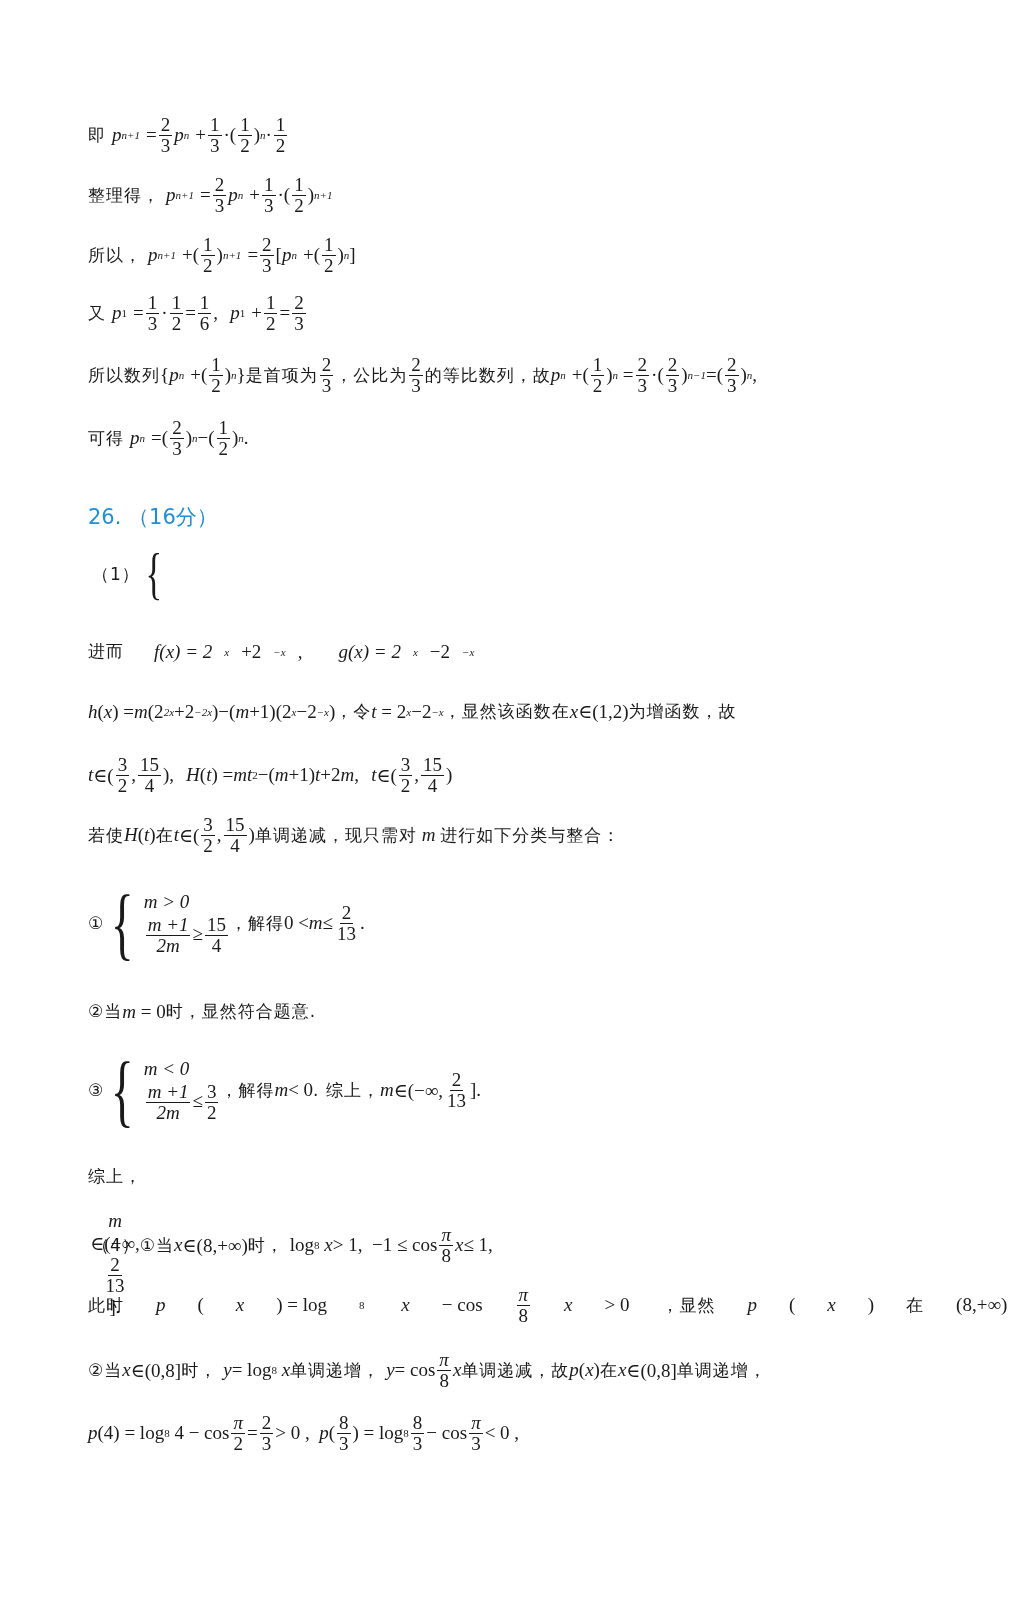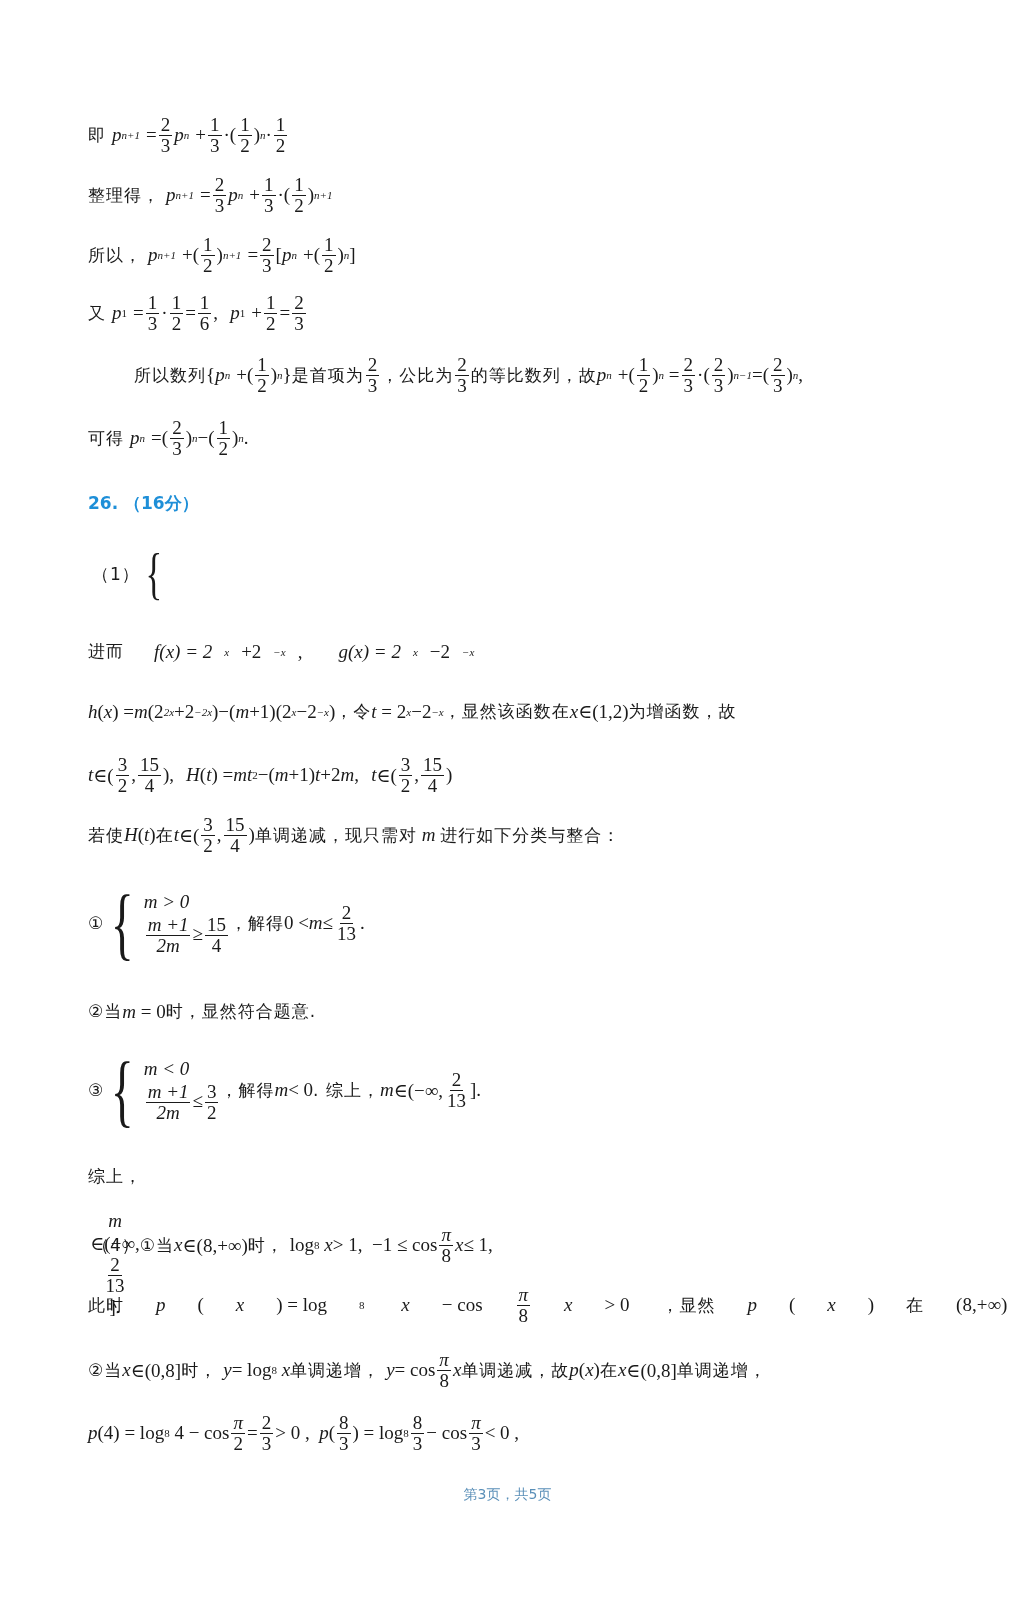--- a/index.html
+++ b/index.html
@@ -9,22 +9,22 @@
   .line { position: absolute; left: 88px; font-size: 19px; white-space: nowrap; display: flex; align-items: center; }
   .cjk { font-family: "DejaVu Sans", "Liberation Sans", sans-serif; font-size: 17px; letter-spacing: 1px; }
   .m { font-family: "Liberation Serif", "DejaVu Serif", serif; font-style: italic; }
   .r { font-family: "Liberation Serif", "DejaVu Serif", serif; font-style: normal; }
   .frac { display: inline-flex; flex-direction: column; align-items: center; vertical-align: middle; margin: 0 2px;
           font-family: "Liberation Serif", serif; font-size: 19px; line-height: 1.05; }
   .frac .num { border-bottom: 1px solid #1a1a1a; padding: 0 2px; }
   .frac .den { padding: 0 2px; }
   sup { font-size: 11px; vertical-align: 10px; }
   sub { font-size: 11px; vertical-align: -4px; }
-  .heading { position: absolute; left: 88px; top: 492px; color: #1e8fd8; font-weight: bold;
-             font-family: "DejaVu Sans", "Liberation Sans", sans-serif; font-size: 17px; }
+  .heading { position: absolute; left: 88px; top: 503px; color: #1e8fd8; font-weight: normal;
+             font-family: "DejaVu Sans", "Liberation Sans", sans-serif; font-size: 21px; }
   .brace-block { display: inline-flex; align-items: center; }
   .brace { font-size: 58px; font-family: "Liberation Serif", serif; line-height: 1; margin-right: 2px; transform: scaleX(0.6); }
   .brace.tall { font-size: 80px; }
   .sys { display: inline-flex; flex-direction: column; gap: 2px; }
   .footer { position: absolute; top: 1486px; left: 0; width: 1015px; text-align: center; color: #5a8fb8;
             font-family: "DejaVu Sans", "Liberation Sans", sans-serif; font-size: 14px; }
   .circ { font-family: "DejaVu Sans", sans-serif; font-size: 17px; }
 </style>
 </head>
 <body>
@@ -98,21 +98,21 @@
       </span><span class="r">,</span>&nbsp;&nbsp;
     <span class="m">p</span><sub class="r">1</sub>&nbsp;<span class="r">+</span><span class="frac">
         <span class="num">1</span>
         <span class="den">2</span>
       </span><span class="r">=</span><span class="frac">
         <span class="num">2</span>
         <span class="den">3</span>
       </span>
   </div>
 
-  <div class="line" style="top:355px;margin-left:46px;">
+  <div class="line" style="top:355px;">
     <span class="cjk">所以数列</span>
     <span class="r">{</span><span class="m">p</span><sub class="m">n</sub>&nbsp;<span class="r">+(</span><span class="frac">
         <span class="num">1</span>
         <span class="den">2</span>
       </span><span class="r">)</span><sup class="m">n</sup><span class="r">}</span>
     <span class="cjk">是首项为</span>
     <span class="frac">
         <span class="num">2</span>
         <span class="den">3</span>
       </span>
@@ -385,14 +385,13 @@
         <span class="den">3</span>
       </span>
       <span class="r">− cos</span>
       <span class="frac">
         <span class="num m">π</span>
         <span class="den">3</span>
       </span>
       <span class="r">&lt; 0 ,</span>
   </div>
 
-  <div class="footer">第3页，共5页</div>
 </div>
 
 </body></html>

